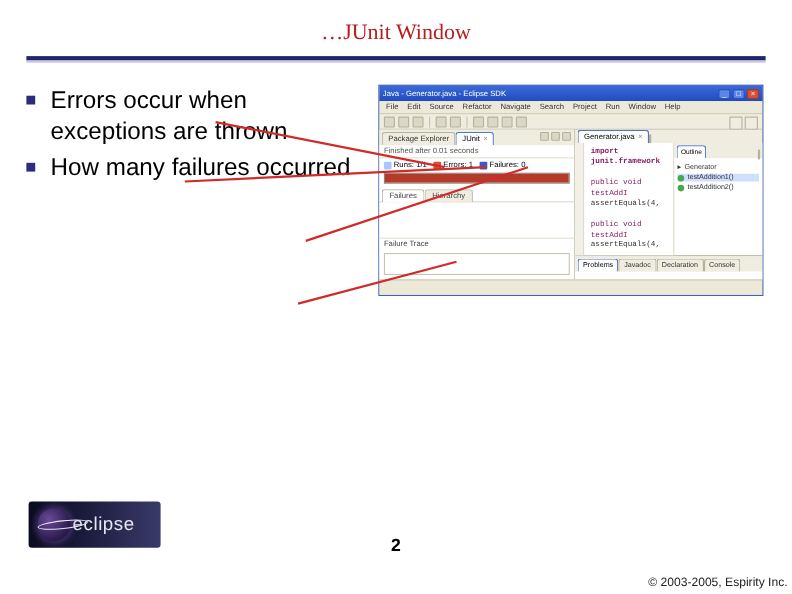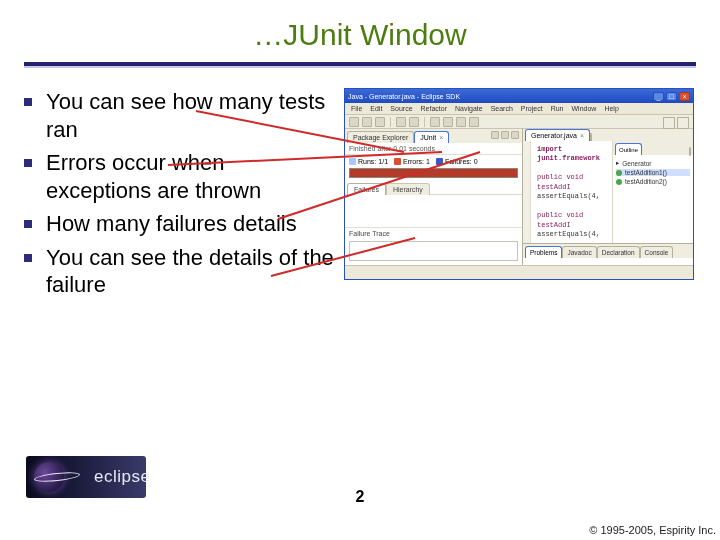--- a/index.html
+++ b/index.html
@@ -1,20 +1,20 @@
 <!DOCTYPE html>
 <html><head>
 <meta charset="utf-8">
 <style>
   * { margin: 0; padding: 0; box-sizing: border-box; }
   html, body { width: 720px; height: 540px; background: #fff; font-family: Arial, Helvetica, sans-serif; overflow: hidden; }
   .slide { position: relative; width: 720px; height: 540px; }
 
   .title-wrap { padding: 18px 0 0 0; text-align: center; }
-  .title { font-family: Liberation Sans, sans-serif; font-size: 30px; color: #4d7c0f; }
+  .title { font-family: Liberation Serif, serif; font-size: 20px; color: #b91c1c; }
   .rule-dark { height: 4px; background: #24246e; margin: 10px 24px 0 24px; }
   .rule-light { height: 2px; background: #c7c7e6; margin: 0 24px 12px 24px; }
 
   .body { display: flex; gap: 10px; padding: 8px 8px 0 24px; }
   .bullets { width: 310px; }
   .bullets ul { list-style: none; }
   .bullets li { display: flex; align-items: flex-start; margin-bottom: 6px; }
   .bullet-box { width: 8px; height: 8px; background: #2c2c7a; margin-top: 10px; margin-right: 14px; flex: 0 0 8px; }
   .bullet-text { font-family: Tahoma, Arial, sans-serif; font-size: 22px; line-height: 1.25; }
 
@@ -80,56 +80,48 @@
   .bottom-tabs { height: 14px; background: #efece0; display: flex; align-items: flex-end; padding-left: 2px; }
   .bottom-tabs .tab { font-size: 6.5px; padding: 0 4px; }
   .bottom-blank { flex: 1; background: #fff; }
 
   .ss-status { position: absolute; left: 0; right: 0; bottom: 0; height: 14px; background: #ece9d8; border-top: 1px solid #c9c4b2; }
 
   
   .lines { position: absolute; left: 0; top: 0; width: 720px; height: 540px; pointer-events: none; }
 
   
-  .logo { position: absolute; left: 26px; bottom: 42px; width: 120px; height: 42px; background: linear-gradient(90deg,#0b0b1f 0%, #1a1a3a 40%, #3a3a6a 100%); border-radius: 3px; display: flex; align-items: center; padding-left: 68px; color: #e8e8f4; font-family: "Trebuchet MS", Arial; font-size: 17px; letter-spacing: 0.5px; }
+  .logo { position: absolute; left: 26px; bottom: 42px; width: 120px; height: 42px; background: linear-gradient(90deg,#0b0b1f 0%, #1a1a3a 40%, #3a3a6a 100%); border-radius: 3px; display: flex; align-items: center; padding-left: 40px; color: #e8e8f4; font-family: "Trebuchet MS", Arial; font-size: 17px; letter-spacing: 0.5px; }
   .logo .orb { position: absolute; left: 8px; top: 6px; width: 30px; height: 30px; border-radius: 50%; background: radial-gradient(circle at 35% 35%, #6a4a9a, #2a1a4a 70%); box-shadow: 0 0 6px 2px rgba(140,100,200,0.4); }
   .logo .ring { position: absolute; left: 0; top: 11px; width: 46px; height: 8px; border: 1px solid #e8e8f4; border-radius: 50%; transform: rotate(-6deg); }
 
   .page-num { position: absolute; left: 0; right: 0; bottom: 34px; text-align: center; font-family: Tahoma, Arial; font-size: 16px; font-weight: bold; }
   .copyright { position: absolute; right: 4px; bottom: 4px; font-family: Tahoma, Arial; font-size: 11px; color: #222; }
 </style>
 </head>
 <body>
 
 <div class="slide">
 
   <div class="title-wrap">
     <div class="title">…JUnit Window</div>
   </div>
   <div class="rule-dark"></div>
   <div class="rule-light"></div>
 
   <div class="body">
     <div class="bullets">
       <ul>
-        <li>
-            <span class="bullet-box"></span>
-            <span class="bullet-text">You can see how many tests ran</span>
-          </li>
         <li>
             <span class="bullet-box"></span>
             <span class="bullet-text">Errors occur when exceptions are thrown</span>
           </li>
         <li>
             <span class="bullet-box"></span>
-            <span class="bullet-text">How many failures details</span>
-          </li>
-        <li>
-            <span class="bullet-box"></span>
-            <span class="bullet-text">You can see the details of the failure</span>
+            <span class="bullet-text">How many failures occurred</span>
           </li>
       </ul>
     </div>
 
     <div class="screenshot">
       <div class="ss-titlebar">
         <span>Java - Generator.java - Eclipse SDK</span>
         <span class="wbtns">
           <span class="wbtn">_</span>
           <span class="wbtn">□</span>
@@ -281,15 +273,15 @@
   </svg>
 
   <div class="logo">
     <div class="orb">
         <div class="ring"></div>
       </div>
     <span>eclipse</span>
   </div>
 
   <div class="page-num">2</div>
-  <div class="copyright">© 1995-2005, Espirity Inc.</div>
+  <div class="copyright">© 2003-2005, Espirity Inc.</div>
 
 </div>
 
 </body></html>

